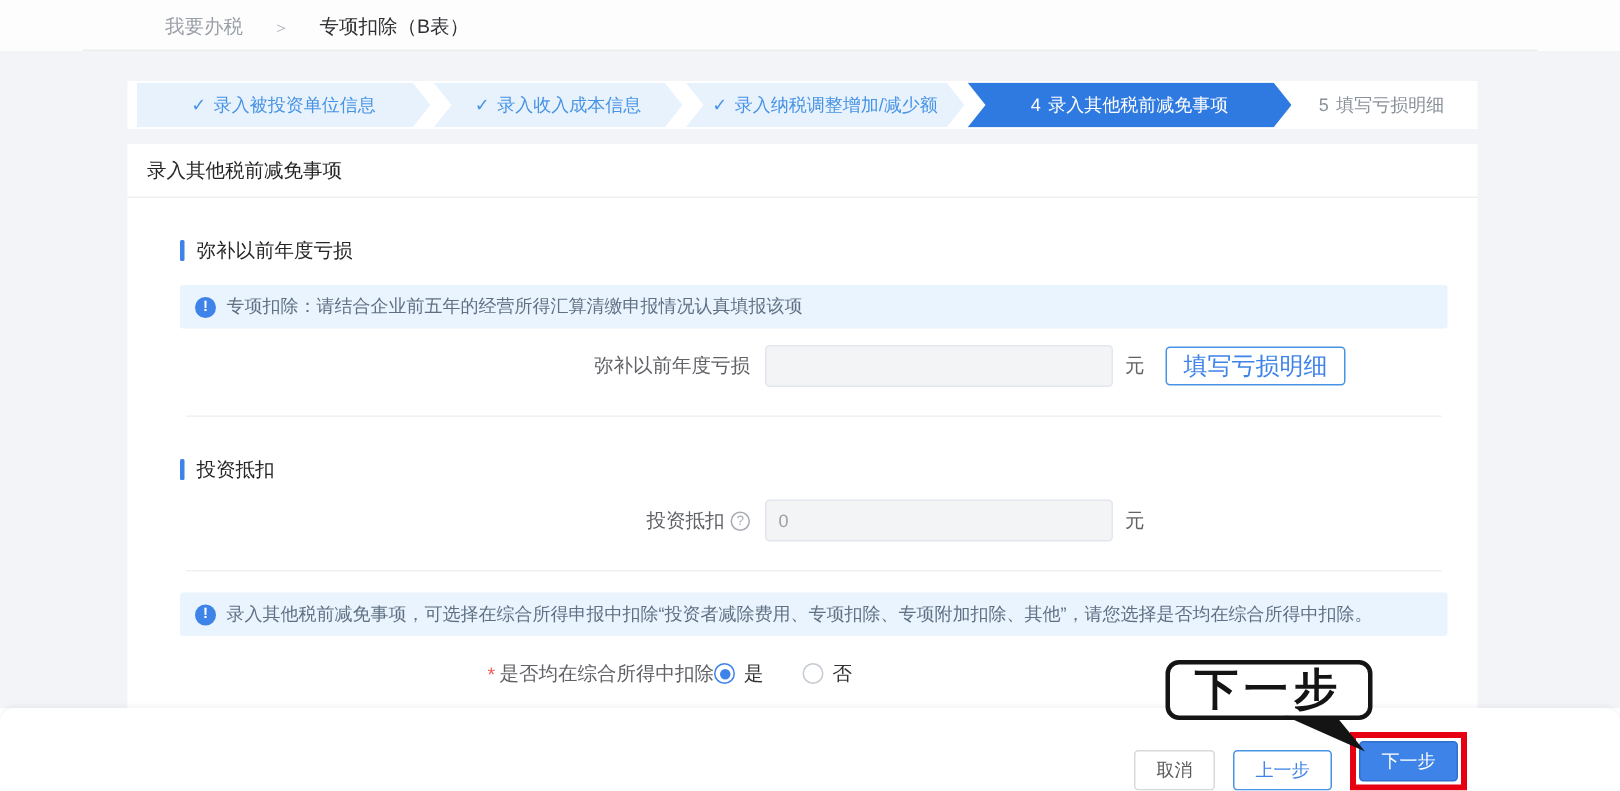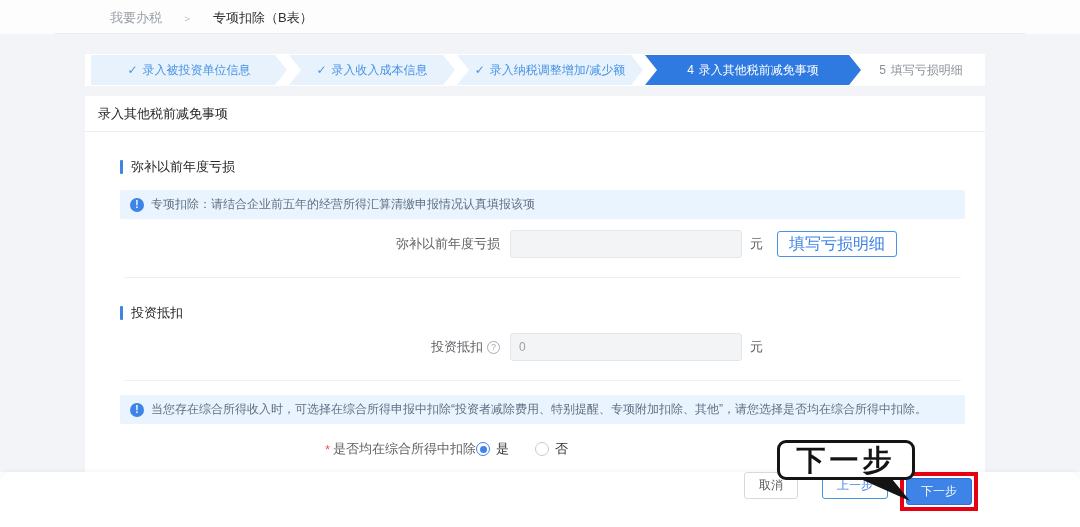--- a/index.html
+++ b/index.html
@@ -58,24 +58,24 @@
   .req { color:#f05a5a; margin-right:3px; }
   .radio-opt { display:flex; align-items:center; gap:6px; cursor:pointer; }
   .radio-opt + .radio-opt { margin-left:26px; }
   .radio-row .radio-opt:first-of-type { margin-left:14px; }
   .radio-circle { width:14px; height:14px; border-radius:50%; border:1px solid #c6cad1; background:#fff; display:flex; align-items:center; justify-content:center; }
   .radio-circle.checked { border-color:#3e83e8; }
   .radio-circle.checked::after { content:""; width:7px; height:7px; border-radius:50%; background:#3e83e8; }
   .radio-label { color:#303133; }
 
   
-  .footer { position:absolute; left:0; bottom:0; width:1080px; height:55px; background:#ffffff; border-radius:10px 10px 0 0; box-shadow:0 -1px 4px rgba(0,0,0,0.05); display:flex; align-items:flex-start; justify-content:flex-end; padding-right:102px; }
+  .footer { position:absolute; left:0; bottom:0; width:1080px; height:55px; background:#ffffff; border-radius:10px 10px 0 0; box-shadow:0 -1px 4px rgba(0,0,0,0.05); display:flex; align-items:flex-end; justify-content:flex-end; padding-right:102px; }
   .btn { height:27px; padding:0 14px; border-radius:3px; font-size:12px; cursor:pointer; font-family:inherit; }
   .btn-cancel { background:#fff; border:1px solid #d9d9d9; color:#595959; }
-  .btn-prev { background:#fff; border:1px solid #4793e4; color:#3e83e8; margin-left:24px; }
+  .btn-prev { background:#fff; border:1px solid #4793e4; color:#3e83e8; margin-left:12px; }
   .red-wrap { border:4px solid #e60012; padding:2px; margin-left:12px; display:inline-flex; }
   .btn-next { background:#3e83e8; border:1px solid #2f6fd0; color:#ffffff; }
 
   
   .callout { position:absolute; left:777px; top:440px; width:138px; height:40px; background:#ffffff; border:3px solid #141414; border-radius:9px; display:flex; align-items:center; justify-content:center; z-index:20; }
   .callout-text { font-family:"Liberation Serif", "DejaVu Serif", serif; font-weight:bold; font-size:29px; color:#141414; letter-spacing:4px; line-height:1; }
   .callout-tail { position:absolute; left:72px; top:34px; width:62px; height:26px; z-index:19; }
 </style>
 </head>
 <body>
@@ -149,21 +149,21 @@
             <span class="q-icon">?</span>
           </span>
           <input class="text-input" type="text" value="0" style="">
           <span class="unit">元</span>
         </div>
 
         <div class="divider"></div>
 
         <div class="banner">
           <span class="info-icon">!</span>
-          <span>当您存在综合所得收入时，可选择在综合所得申报中扣除“投资者减除费用、特别提醒、专项附加扣除、其他”，请您选择是否均在综合所得中扣除。</span>
+          <span>录入其他税前减免事项，可选择在综合所得申报中扣除“投资者减除费用、专项扣除、专项附加扣除、其他”，请您选择是否均在综合所得中扣除。</span>
         </div>
 
         <div class="radio-row">
           <span class="req">*</span>
           <span>是否均在综合所得中扣除</span>
           <span class="radio-opt">
             <span class="radio-circle checked"></span>
             <span class="radio-label">是</span>
           </span>
           <span class="radio-opt">

